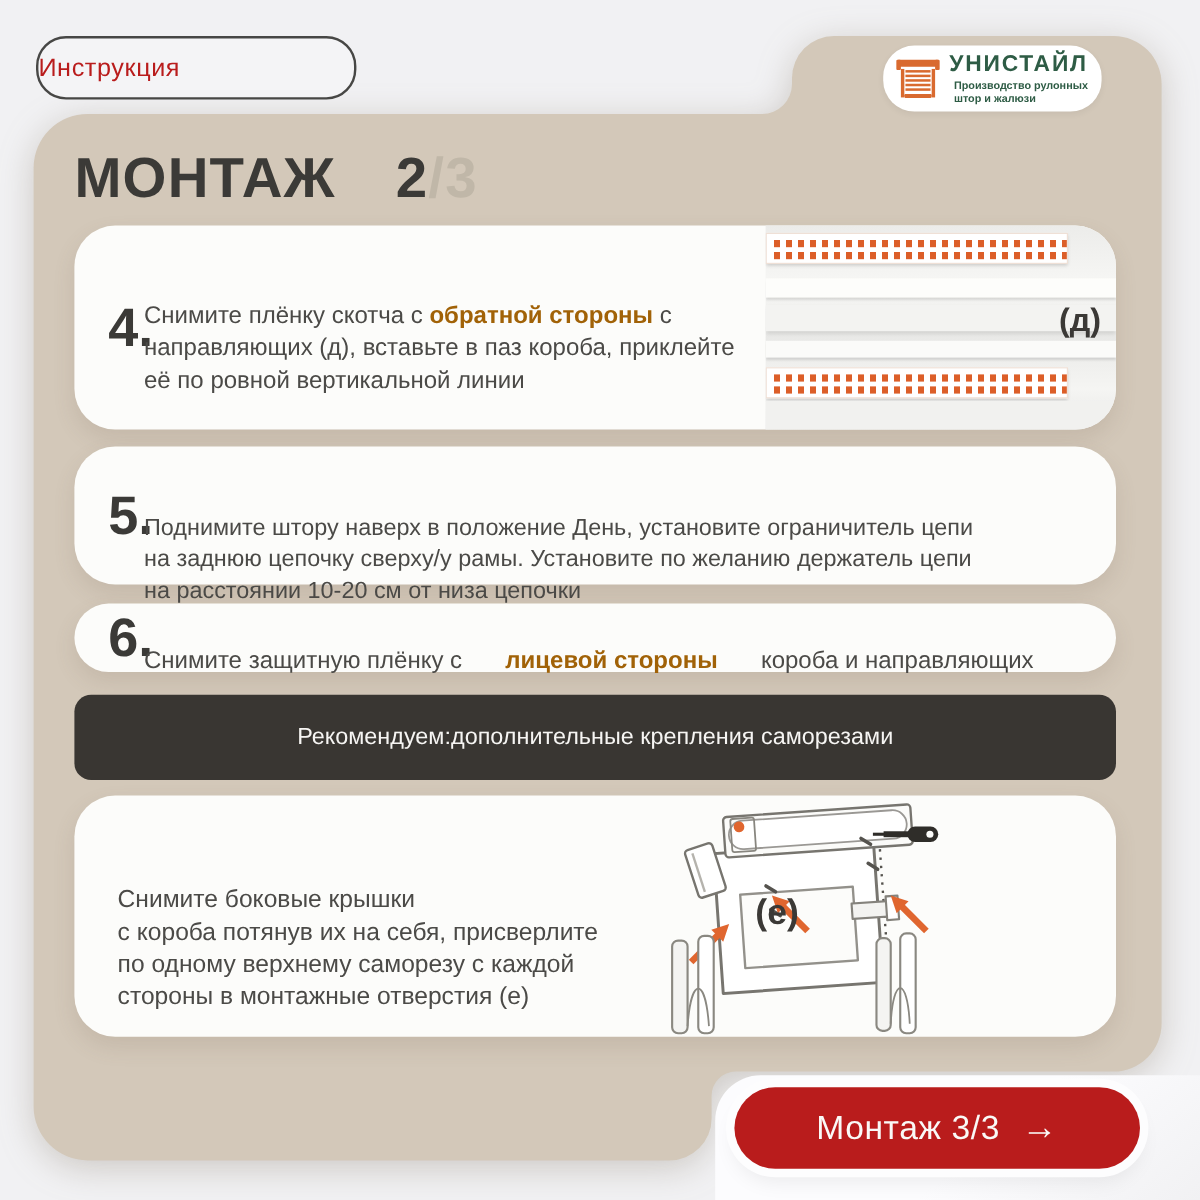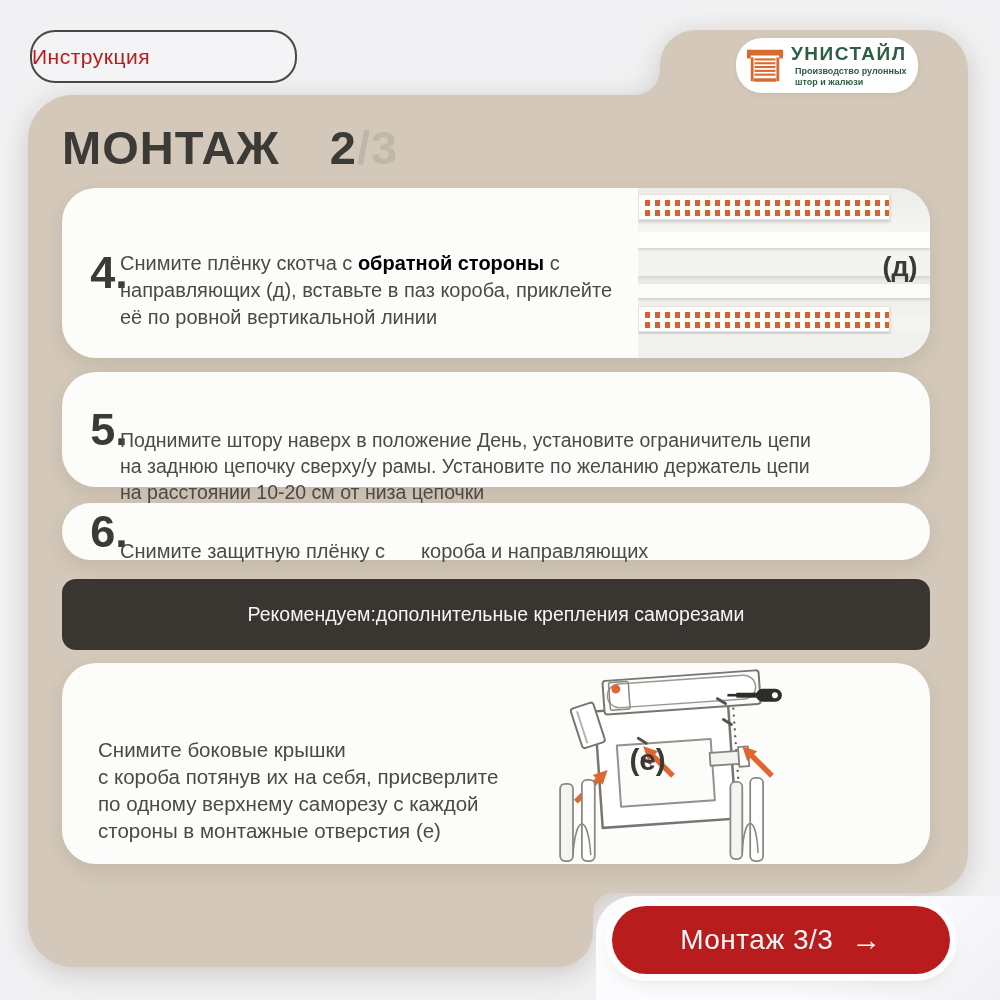--- a/index.html
+++ b/index.html
@@ -38,21 +38,21 @@
   .title{position:absolute;left:62px;top:120px;z-index:2;font-weight:bold;font-size:47px;letter-spacing:1px;color:#3b3a37;}
   .title .num-cur{margin-left:50px;}
   .title .num-rest{color:#c0b7a8;}
   
   .card{
     position:absolute;left:62px;width:868px;z-index:2;background:#fcfcfa;
     border-radius:34px;box-shadow:0 8px 18px rgba(110,95,75,.14);
   }
   .step-num{position:absolute;left:18px;top:0;bottom:0;width:58px;display:flex;align-items:center;justify-content:center;font-size:45px;font-weight:bold;color:#3b3a37;}
   .step-text{position:absolute;left:58px;font-size:20px;line-height:27px;color:#4b4a47;}
-  .step-text b{color:#000000;text-align:right;}
+  .step-text b{color:#a16207;text-align:right;}
   .pre{white-space:pre-line;}
   .card4{top:188px;height:170px;}
   .card4 .step-text{top:42px;width:505px;}
   .card5{top:372px;height:115px;}
   .card5 .step-text{top:35px;width:795px;font-size:19.5px;line-height:26px;}
   .card6{top:503px;height:57px;}
   .card6 .step-text{top:0;height:57px;display:flex;align-items:center;width:795px;gap:36px;}
   
   .photo{
     position:absolute;right:0;top:0;width:292px;height:170px;overflow:hidden;
@@ -153,20 +153,21 @@
   <div class="step-num">5.</div>
   <p class="step-text pre">Поднимите штору наверх в положение День, установите ограничитель цепи
 на заднюю цепочку сверху/у рамы. Установите по желанию держатель цепи
 на расстоянии 10-20 см от низа цепочки</p>
 </div>
 
 <div class="card card6">
   <div class="step-num">6.</div>
   <p class="step-text">
       <span>Снимите защитную плёнку с </span>
+      <b>лицевой стороны</b>
       <span> короба и направляющих</span>
     </p>
 </div>
 
 <div class="reco">
   <div>Рекомендуем:</div>
   <div>дополнительные крепления саморезами</div>
 </div>
 
 <div class="card card-final">

